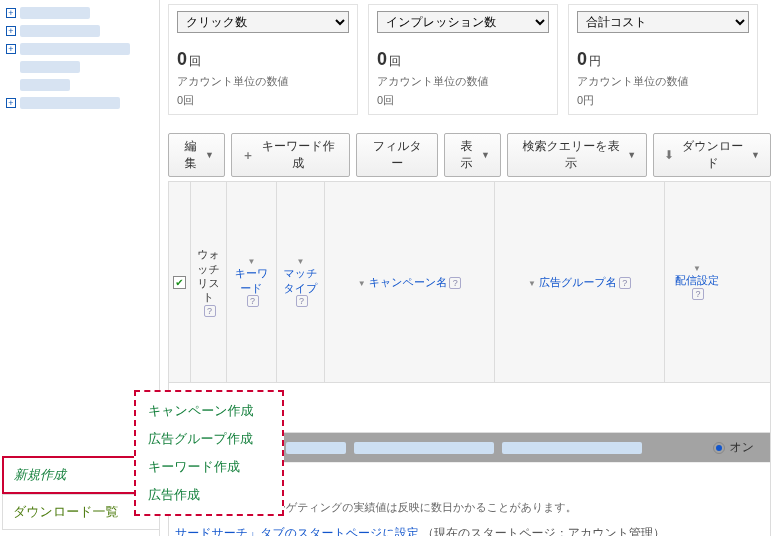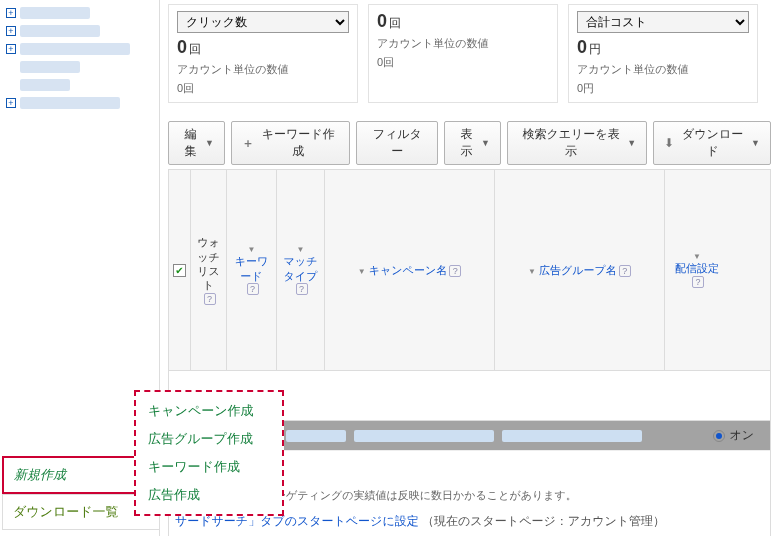--- a/index.html
+++ b/index.html
@@ -5,21 +5,21 @@
 * { box-sizing: border-box; margin: 0; padding: 0; }
 body { font-family: "Hiragino Kaku Gothic Pro", Meiryo, sans-serif; font-size: 12px; color: #333; background: #fff; width: 771px; height: 536px; overflow: hidden; position: relative; }
 .container { display: flex; height: 100%; }
 .sidebar { width: 160px; background: #fff; padding: 4px 6px; border-right: 1px solid #ddd; }
 .tree-item { display: flex; align-items: center; gap: 4px; padding: 3px 0; color: #888; }
 .tree-icon { width: 10px; height: 10px; border: 1px solid #1058b4; display: inline-flex; align-items: center; justify-content: center; font-size: 9px; line-height: 1; color: #1058b4; background: #fff; }
 .tree-label { background: #d7e3f2; color: transparent; border-radius: 2px; height: 12px; display:inline-block; }
 .main { flex: 1; padding: 4px 0 0 8px; overflow:hidden; }
 .metrics-row { display: flex; gap: 10px; margin-bottom: 8px; }
 .metric-card { border: 1px solid #e2e2e2; background: #fff; padding: 6px 8px; width: 190px; }
-.metric-select { width: 100%; border: 1px solid #999; background: #f4f4f4; font-size: 12px; padding: 2px 4px; margin-bottom: 4px; }
+.metric-select { width: 100%; border: 1px solid #999; background: #f4f4f4; font-size: 12px; padding: 2px 4px; margin-bottom: 16px; }
 .metric-value { font-size: 18px; font-weight: bold; }
 .metric-unit { font-size: 12px; font-weight: normal; margin-left: 2px; }
 .metric-sub { color: #666; font-size: 11px; margin-top: 4px; }
 .toolbar { display: flex; gap: 6px; align-items: center; margin-top: 18px; margin-bottom: 4px; }
 .btn { border: 1px solid #b3b3b3; background: linear-gradient(#fdfdfd,#efefef); padding: 4px 10px; font-size: 12px; cursor: pointer; color: #333; display: inline-flex; align-items: center; gap: 3px; border-radius: 2px; }
 .btn .plus { color: #777; font-weight: bold; }
 .btn .caret { font-size: 9px; color: #666; }
 .table-wrap { border: 1px solid #dcdcdc; margin-top: 0; }
 .thead { display: flex; background: #f6f6f6; border-bottom: 1px solid #dcdcdc; }
 .th { border-right: 1px solid #dcdcdc; padding: 4px 4px; font-size: 11px; color: #1155cc; display: flex; flex-direction: column; justify-content: center; align-items: center; position: relative; min-height: 200px; }
@@ -84,20 +84,21 @@
 
   <div class="main">
     <div class="metrics-row">
       <div class="metric-card">
         <select class="metric-select"><option>クリック数</option></select>
         <div><span class="metric-value">0</span><span class="metric-unit">回</span></div>
         <div class="metric-sub">アカウント単位の数値</div>
         <div class="metric-sub">0回</div>
       </div>
       <div class="metric-card">
+        <select class="metric-select"><option>インプレッション数</option></select>
         <div><span class="metric-value">0</span><span class="metric-unit">回</span></div>
         <div class="metric-sub">アカウント単位の数値</div>
         <div class="metric-sub">0回</div>
       </div>
       <div class="metric-card">
         <select class="metric-select"><option>合計コスト</option></select>
         <div><span class="metric-value">0</span><span class="metric-unit">円</span></div>
         <div class="metric-sub">アカウント単位の数値</div>
         <div class="metric-sub">0円</div>
       </div>

